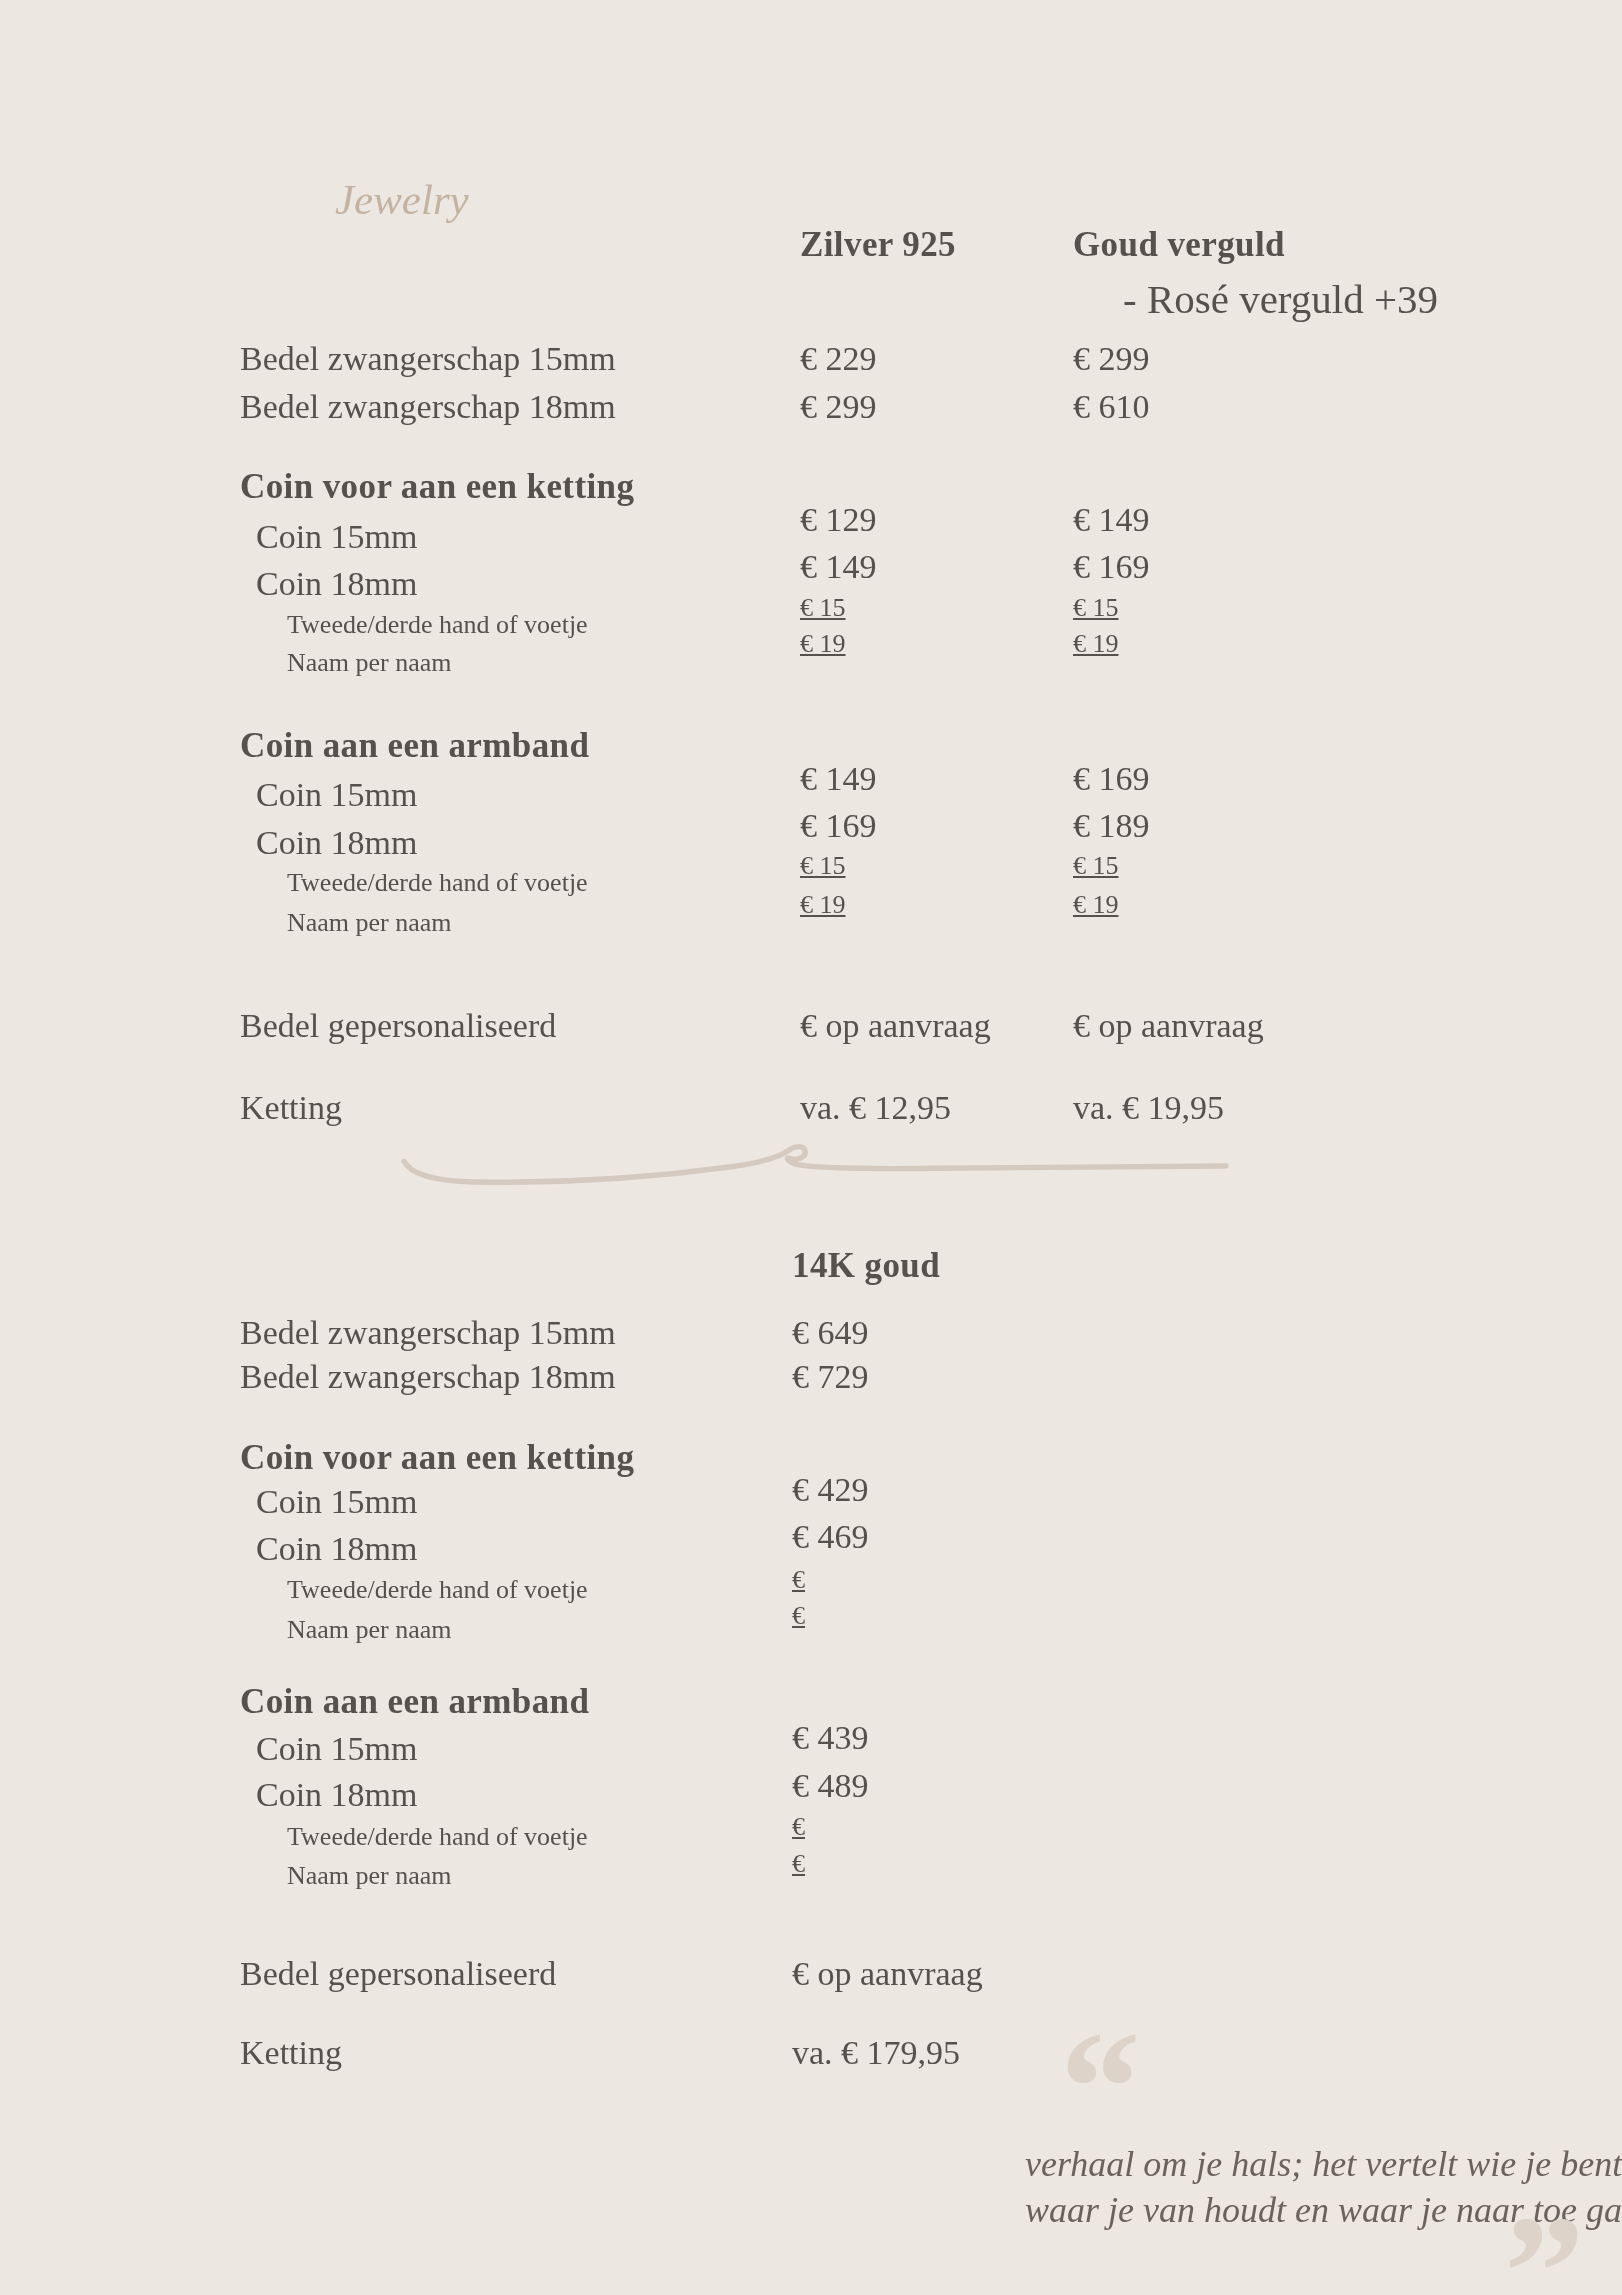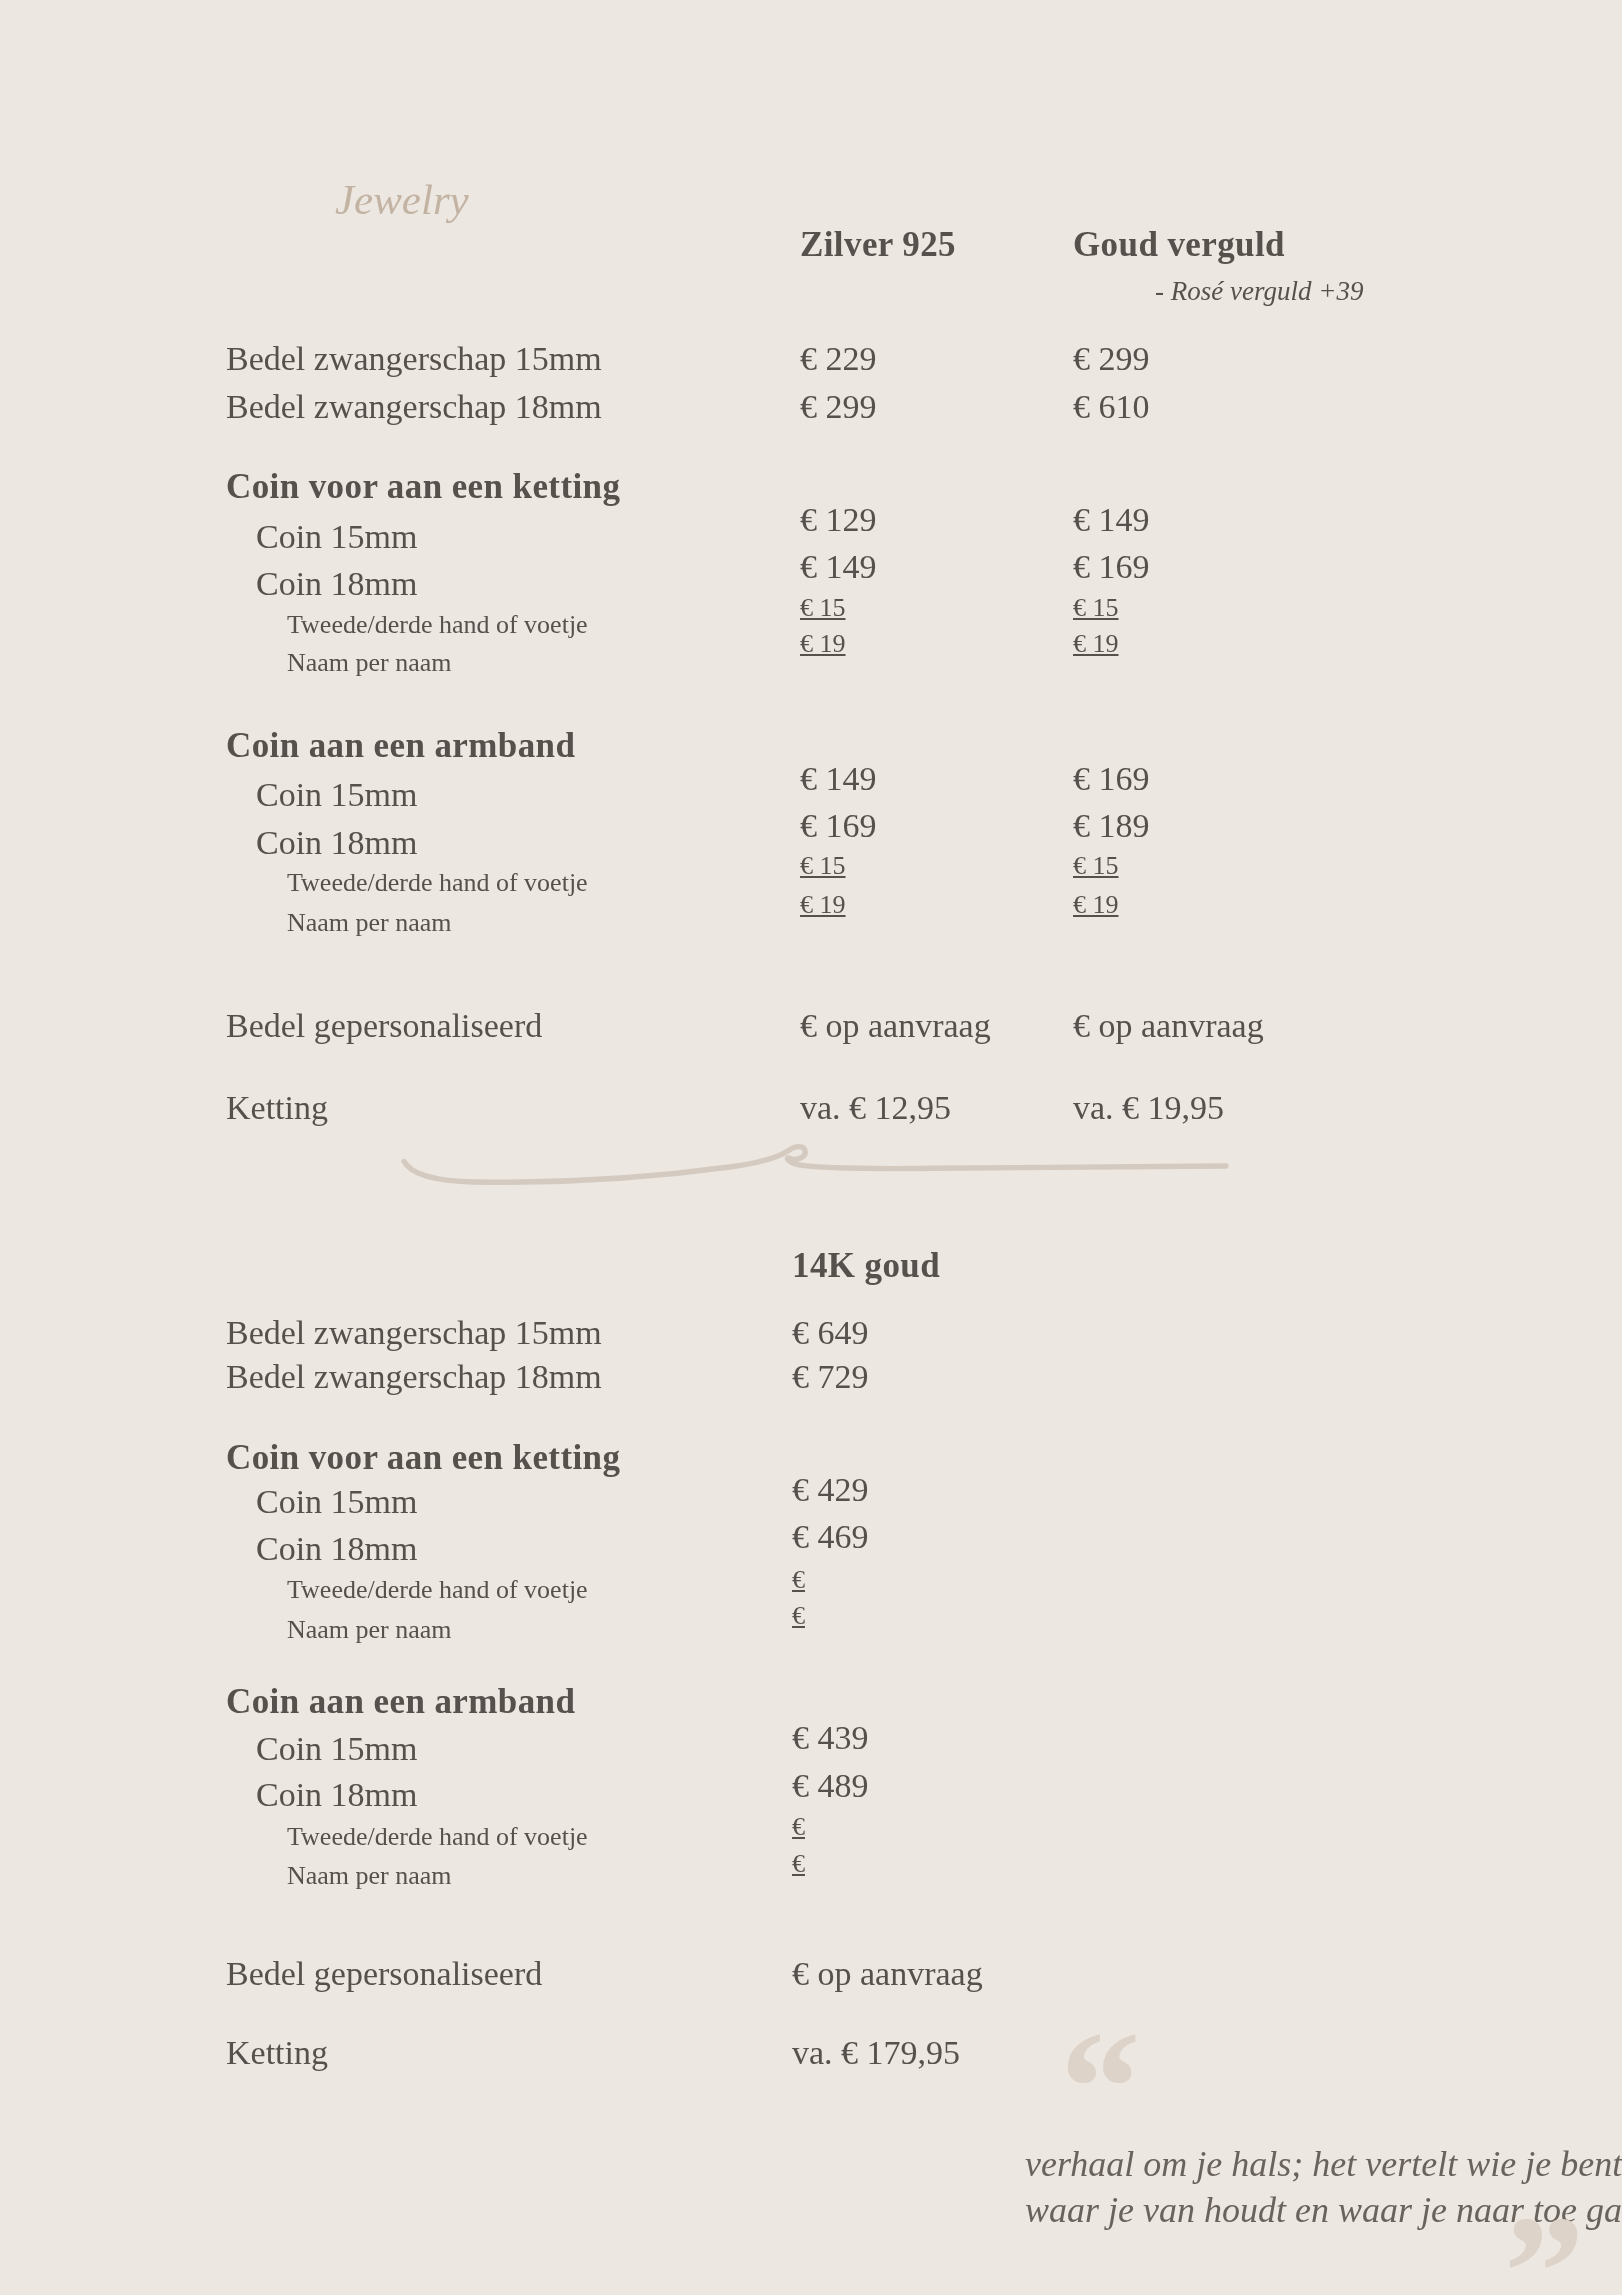--- a/index.html
+++ b/index.html
@@ -7,34 +7,34 @@
     position:relative;
     width:1623px;
     height:2295px;
     background:#ece7e1;
     font-family:"Liberation Serif", serif;
     color:#56514c;
     overflow:hidden;
   }
   .abs{position:absolute;line-height:1.08;white-space:nowrap;}
   
-  .lab{left:226px;text-align:right;}
+  .lab{left:240px;text-align:right;}
   .lab-sub{left:256px;}
   .lab-sm{left:287px;}
   
   .c1{left:800px;}
   .c2{left:1073px;}
   .c1b{left:792px;}
   
   .item{font-size:34px;}
   .sub{font-size:34px;}
   .small{font-size:26px;}
   .ghead{font-size:35px;font-weight:bold;letter-spacing:0.4px;}
   .colhead{font-size:35px;font-weight:bold;letter-spacing:0.4px;}
-  .note{font-size:27px;font-style:italic;margin-left:32px;}
+  .note{font-size:41px;}
   .price{font-size:34px;}
   .price-sm{font-size:26px;text-decoration:underline;}
   .logo-title{font-size:106px;color:#bead9b;line-height:1;}
   .logo-sub{font-size:43px;font-style:italic;color:#c3b3a2;line-height:1;}
   .quote-line{font-size:36px;font-style:italic;color:#6a635c;line-height:1;}
   .quote-mark{font-size:161px;font-weight:bold;color:#ddd3c8;line-height:0.8;}
   .quote-box{left:1025px;width:589px;text-align:center;}
   .flourish{position:absolute;left:398px;top:1143px;}
 </style>
 </head>

